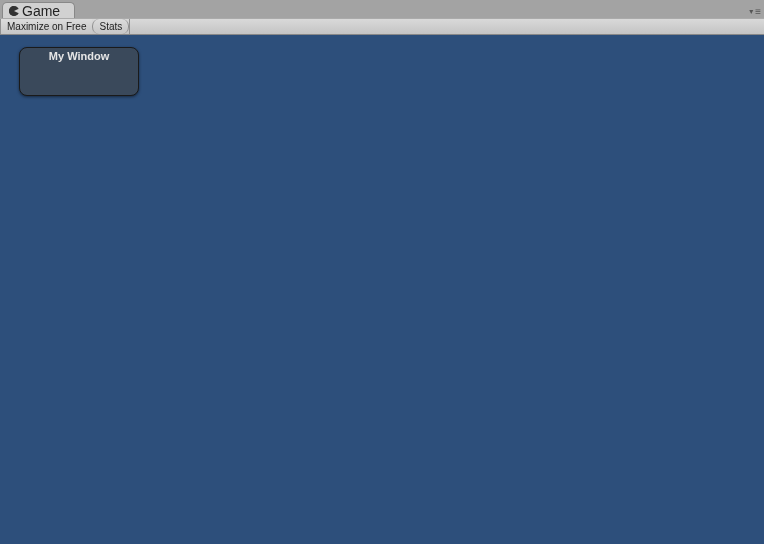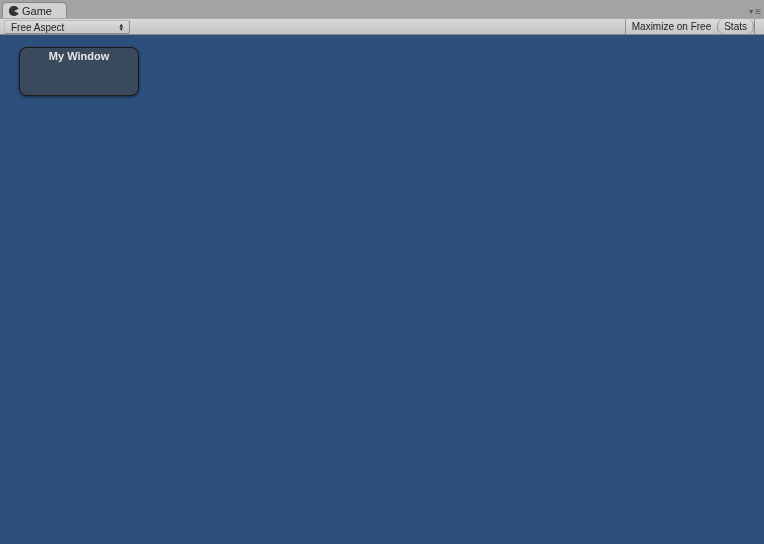--- a/index.html
+++ b/index.html
@@ -21,21 +21,21 @@
       align-items: flex-end;
       padding-left: 0;
       position: relative;
     }
     .tab {
       background: #d1d1d1;
       border-top-left-radius: 5px;
       border-top-right-radius: 5px;
       height: 16px;
       padding: 1px 14px 0 6px;
-      font-size: 11px;
+      font-size: 14px;
       color: #222;
       display: flex;
       align-items: center;
       gap: 3px;
       border: 1px solid #888;
       border-bottom: none;
       margin-left: 2px;
     }
     .tab-icon {
       width: 10px;
@@ -154,29 +154,20 @@
     </span>
     <span>Game</span>
   </div>
   <div class="tab-options">
     <span style="font-size:8px;">▾</span>
     <span style="letter-spacing:-1px;">≡</span>
   </div>
 </div>
 
 <div class="toolbar">
-  <div class="toolbar-left">
-    <div class="dropdown">
-      <span>Free Aspect</span>
-      <span class="dropdown-arrows">
-        <span>▴</span>
-          <span>▾</span>
-      </span>
-    </div>
-  </div>
   <div class="toolbar-right">
     <div class="toolbar-button">
       <span>Maximize on Free</span>
     </div>
     <div class="toolbar-button toolbar-button-last">
       <span>Stats</span>
     </div>
     <div class="toolbar-spacer-end"></div>
   </div>
 </div>

